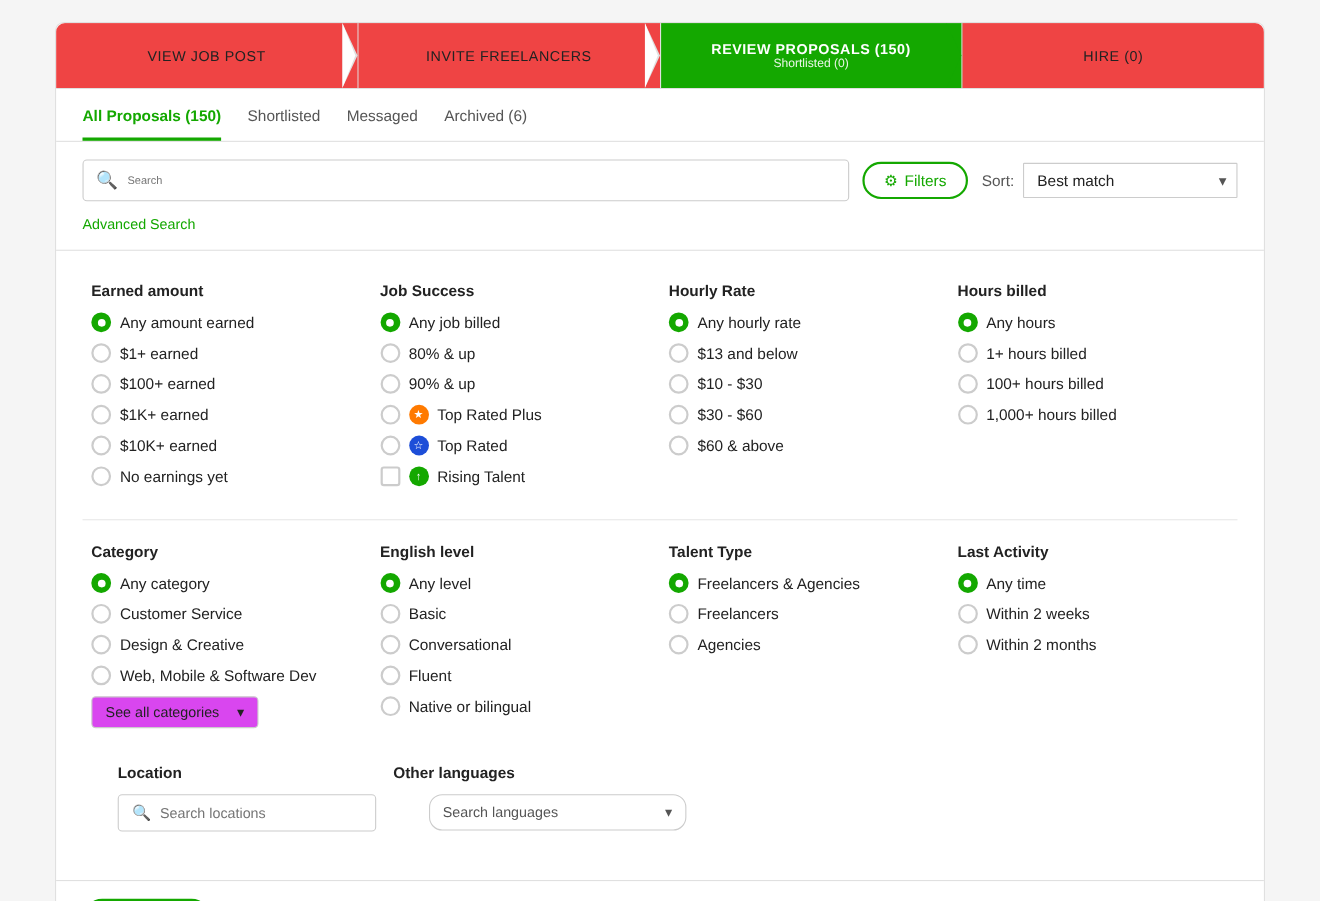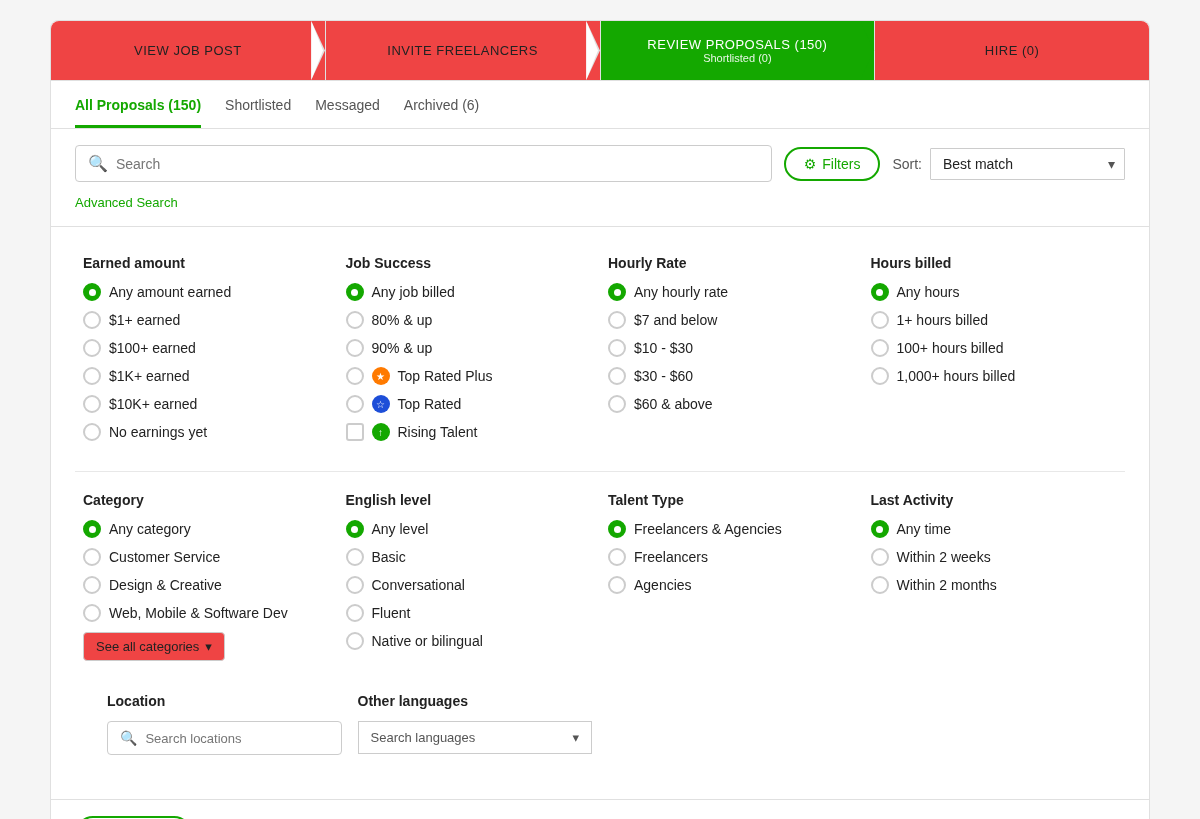--- a/index.html
+++ b/index.html
@@ -17,21 +17,21 @@
     .step-subtitle { font-size: 11px; font-weight: 400; text-transform: none; letter-spacing: 0; opacity: 0.9; }
 
     
     .tabs { display: flex; gap: 24px; padding: 16px 24px 0; border-bottom: 1px solid #e0e0e0; }
     .tab { padding-bottom: 12px; cursor: pointer; font-size: 14px; color: #555; border-bottom: 3px solid transparent; }
     .tab.active { color: #14a800; border-bottom: 3px solid #14a800; font-weight: 600; }
 
     
     .search-row { display: flex; align-items: center; gap: 12px; padding: 16px 24px 8px; }
     .search-box { flex: 1; display: flex; align-items: center; gap: 8px; border: 1px solid #ccc; border-radius: 4px; padding: 8px 12px; }
-    .search-box input { border: none; outline: none; width: 100%; font-size: 14px; color: #15803d; }
+    .search-box input { border: none; outline: none; width: 100%; font-size: 10px; color: #15803d; }
     .search-icon-char { color: #999; font-size: 16px; }
     .filters-btn { display: flex; align-items: center; gap: 6px; border: 2px solid #14a800; color: #14a800; background: #fff; border-radius: 20px; padding: 7px 18px; cursor: pointer; font-size: 14px; font-weight: 500; }
     .sort-row { display: flex; align-items: center; gap: 8px; }
     .sort-label { font-size: 14px; color: #555; }
     .sort-select { border: 1px solid #ccc; border-radius: 1px; padding: 7px 32px 7px 12px; font-size: 14px; appearance: none; background: #fff; cursor: pointer; color: #222; min-width: 140px; }
     .sort-wrapper { position: relative; }
     .sort-wrapper::after { content: '▾'; position: absolute; right: 10px; top: 50%; transform: translateY(-50%); pointer-events: none; color: #555; }
     .advanced-search { padding: 4px 24px 16px; }
     .advanced-search a { color: #14a800; font-size: 13px; text-decoration: none; cursor: pointer; font-weight: 500; }
 
@@ -46,28 +46,28 @@
     .radio-circle.checked::after { content: ''; width: 7px; height: 7px; border-radius: 50%; background: #fff; }
     .radio-circle.square { border-radius: 3px; }
     .badge-icon { width: 18px; height: 18px; border-radius: 50%; flex-shrink: 0; display: flex; align-items: center; justify-content: center; font-size: 10px; }
     .badge-top-rated-plus { background: #ff7a00; color: #fff; }
     .badge-top-rated { background: #1d4ed8; color: #fff; }
     .badge-rising { background: #14a800; color: #fff; }
 
     .filter-divider { grid-column: 1 / -1; border: none; border-top: 1px solid #e8e8e8; margin: 8px 0; }
 
     
-    .see-all-btn { display: flex; align-items: center; gap: 6px; border: 1px solid #ccc; border-radius: 4px; padding: 6px 12px; cursor: pointer; font-size: 13px; color: #222; background: #ef4444; margin-top: 4px; }
+    .see-all-btn { display: flex; align-items: center; gap: 16px; border: 1px solid #ccc; border-radius: 4px; padding: 6px 12px; cursor: pointer; font-size: 13px; color: #222; background: #d946ef; margin-top: 4px; }
 
     
     .bottom-filters { display: grid; grid-template-columns: repeat(4, 1fr); padding: 8px 24px; gap: 0; }
     .bottom-filter-col { padding: 12px 8px; }
     .location-input { display: flex; align-items: center; gap: 8px; border: 1px solid #ccc; border-radius: 4px; padding: 8px 12px; width: 100%; }
     .location-input input { border: none; outline: none; font-size: 13px; color: #555; width: 100%; }
-    .lang-select { display: flex; justify-content: space-between; border: 1px solid #ccc; border-radius: 0; padding: 8px 12px; cursor: pointer; font-size: 13px; color: #555; width: 100%; }
+    .lang-select { display: flex; justify-content: space-between; border: 1px solid #ccc; border-radius: 12px; padding: 8px 12px; cursor: pointer; font-size: 13px; color: #555; width: 100%; margin-left: 32px; }
 
     
     .footer-bar { display: flex; align-items: center; gap: 16px; padding: 16px 24px 4px; border-top: 1px solid #e0e0e0; margin-top: 8px; }
     .close-filters-btn { border: 2px solid #14a800; color: #14a800; background: #fff; border-radius: 20px; padding: 8px 20px; cursor: pointer; font-size: 14px; font-weight: 500; }
   </style>
 </head>
 <body>
 
 <div class="container">
 
@@ -85,21 +85,21 @@
       <div class="step-inner">
         <span>INVITE FREELANCERS</span>
       </div>
       <svg class="step-arrow" viewBox="0 0 28 60" xmlns="http://www.w3.org/2000/svg" style="position:absolute;right:-14px;top:0;z-index:2;">
         <polygon points="0,0 14,30 0,60" fill="#e0e0e0"></polygon>
         <polygon points="0,0 12,30 0,60" fill="#fff"></polygon>
       </svg>
     </div>
     <div class="step active">
       <div class="step-inner">
-        <div style="font-weight:400;">REVIEW PROPOSALS (150)</div>
+        <div style="font-weight:700;">REVIEW PROPOSALS (150)</div>
         <div class="step-subtitle">Shortlisted (0)</div>
       </div>
       <svg class="step-arrow step-arrow-svg" viewBox="0 0 28 60" xmlns="http://www.w3.org/2000/svg" style="position:absolute;right:-14px;top:0;z-index:2;">
         <polygon points="0,0 14,30 0,60" fill="#14a800"></polygon>
       </svg>
     </div>
     <div class="step">
       <div class="step-inner">
         <span>HIRE (0)</span>
       </div>
@@ -202,21 +202,21 @@
       </div>
 
       <div class="filter-col">
         <div class="filter-col-title">Hourly Rate</div>
         <div class="radio-option">
           <div class="radio-circle checked"></div>
           <span>Any hourly rate</span>
         </div>
         <div class="radio-option">
           <div class="radio-circle"></div>
-          <span>$7 and below</span>
+          <span>$13 and below</span>
         </div>
         <div class="radio-option">
           <div class="radio-circle"></div>
           <span>$10 - $30</span>
         </div>
         <div class="radio-option">
           <div class="radio-circle"></div>
           <span>$30 - $60</span>
         </div>
         <div class="radio-option">

